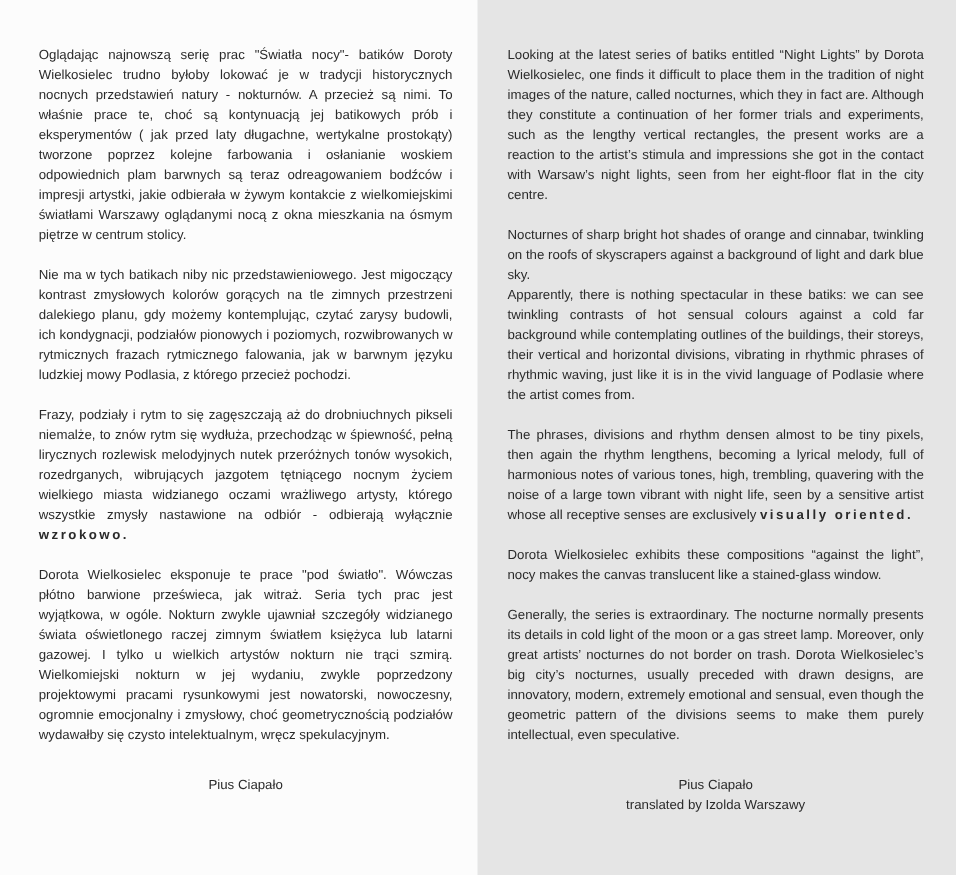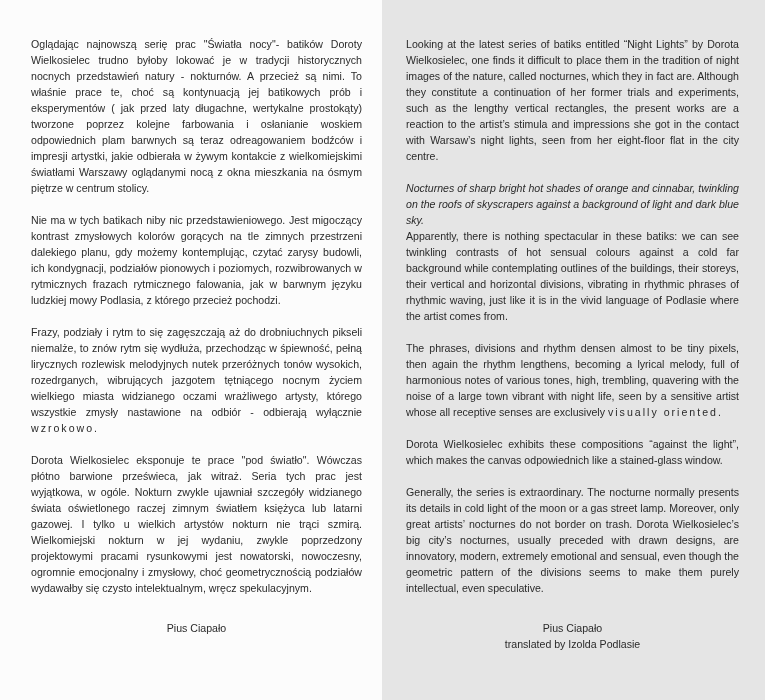--- a/index.html
+++ b/index.html
@@ -17,22 +17,22 @@
     .page-right { left: 382px; width: 383px; background: #e5e5e5; }
     .col {
       position: absolute;
       font-size: 10.6px;
       line-height: 16px;
       text-align: justify;
     }
     .page-left .col { left: 31px; top: 36px; width: 331px; }
     .page-right .col { left: 24px; top: 36px; width: 333px; }
     .para { margin: 0 0 16px 0; }
-    .para.tight { margin-bottom: 0; font-style: italic; }
-    .spaced { letter-spacing: 2px; }
+    .para.tight { margin-bottom: 0; }
+    .spaced { letter-spacing: 2px; font-weight: bold; }
     .signature { text-align: center; margin-top: 24px; }
     .signature div { line-height: 16px; }
   </style>
 </head>
 <body>
 
 <div class="spread">
 
   <div class="page page-left">
     <div class="col">
@@ -45,22 +45,22 @@
       </div>
     </div>
   </div>
 
   <div class="page page-right">
     <div class="col">
       <p class="para">Looking at the latest series of batiks entitled “Night Lights” by Dorota Wielkosielec, one finds it difficult to place them in the tradition of night images of the nature, called nocturnes, which they in fact are. Although they constitute a continuation of her former trials and experiments, such as the lengthy vertical rectangles, the present works are a reaction to the artist’s stimula and impressions she got in the contact with Warsaw’s night lights, seen from her eight-floor flat in the city centre.</p>
       <p class="para tight">Nocturnes of sharp bright hot shades of orange and cinnabar, twinkling on the roofs of skyscrapers against a background of light and dark blue sky.</p>
       <p class="para">Apparently, there is nothing spectacular in these batiks: we can see twinkling contrasts of hot sensual colours against a cold far background while contemplating outlines of the buildings, their storeys, their vertical and horizontal divisions, vibrating in rhythmic phrases of rhythmic waving, just like it is in the vivid language of Podlasie where the artist comes from.</p>
       <p class="para"><span>The phrases, divisions and rhythm densen almost to be tiny pixels, then again the rhythm lengthens, becoming a lyrical melody, full of harmonious notes of various tones, high, trembling, quavering with the noise of a large town vibrant with night life, seen by a sensitive artist whose all receptive senses are exclusively </span><span class="spaced">visually oriented.</span></p>
-      <p class="para">Dorota Wielkosielec exhibits these compositions “against the light”, which makes the canvas odpowiednich like a stained-glass window.</p>
+      <p class="para">Dorota Wielkosielec exhibits these compositions “against the light”, nocy makes the canvas translucent like a stained-glass window.</p>
       <p class="para">Generally, the series is extraordinary. The nocturne normally presents its details in cold light of the moon or a gas street lamp. Moreover, only great artists’ nocturnes do not border on trash. Dorota Wielkosielec’s big city’s nocturnes, usually preceded with drawn designs, are innovatory, modern, extremely emotional and sensual, even though the geometric pattern of the divisions seems to make them purely intellectual, even speculative.</p>
       <div class="signature">
         <div>Pius Ciapało</div>
-        <div>translated by Izolda Podlasie</div>
+        <div>translated by Izolda Warszawy</div>
       </div>
     </div>
   </div>
 
 </div>
 
 </body></html>

